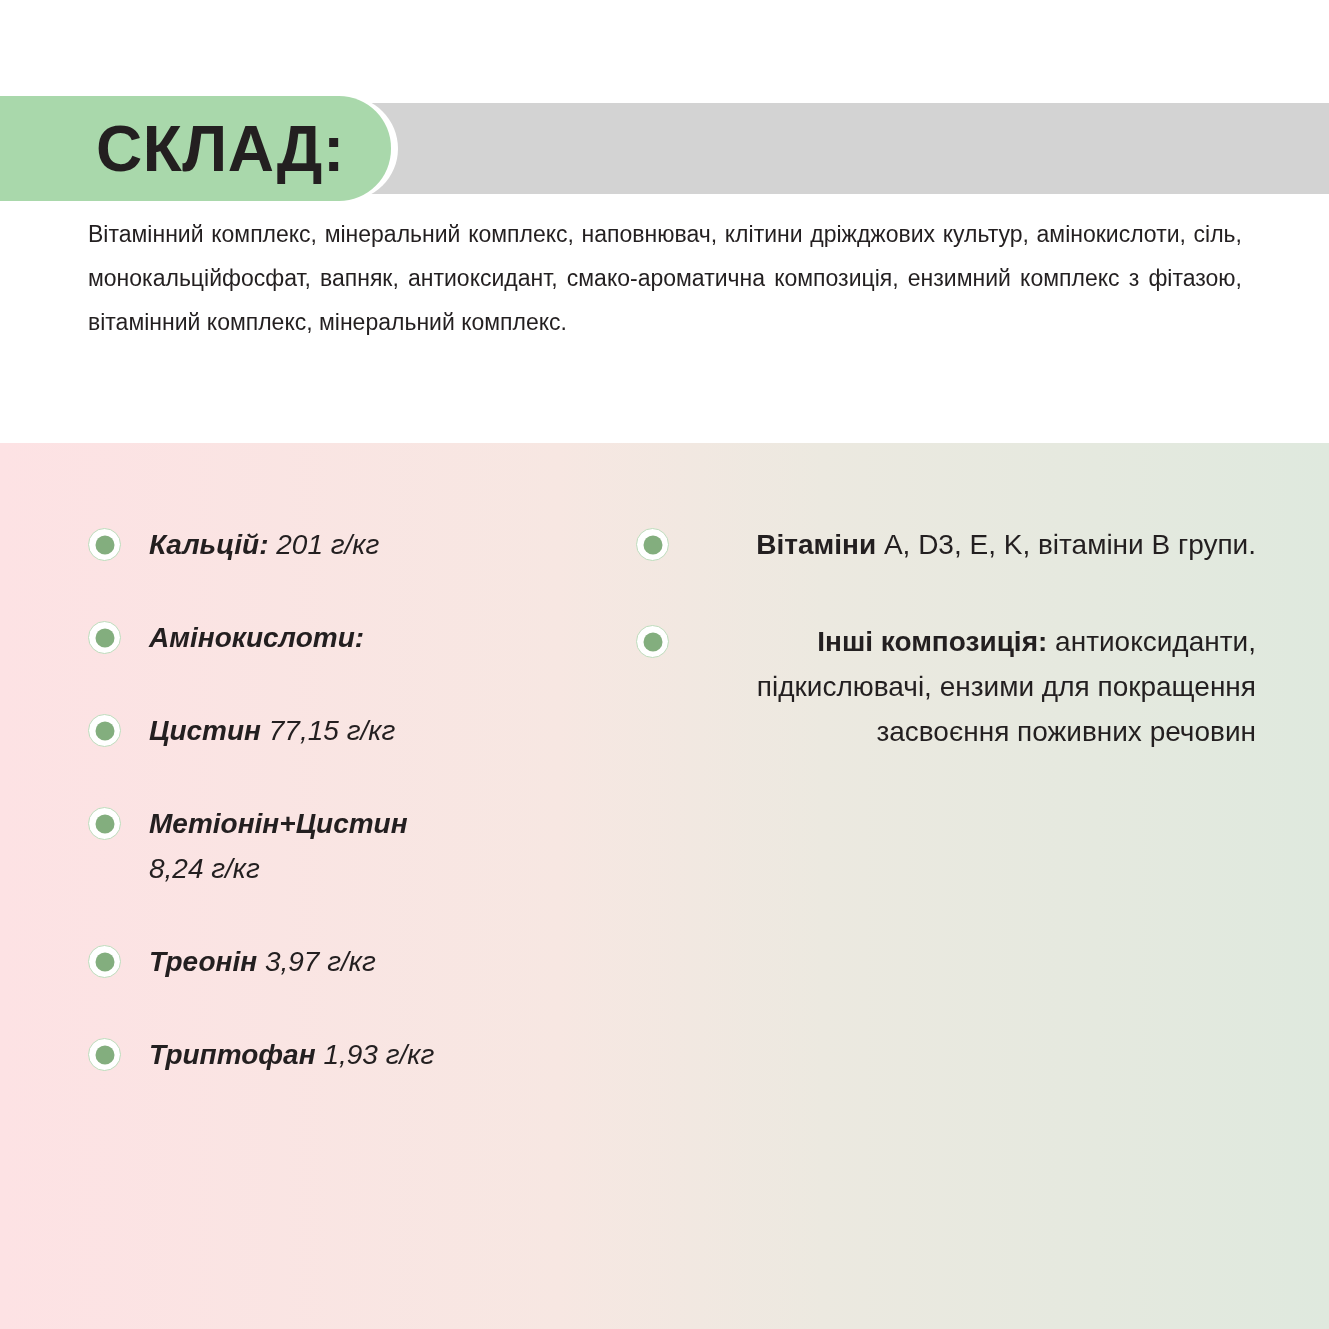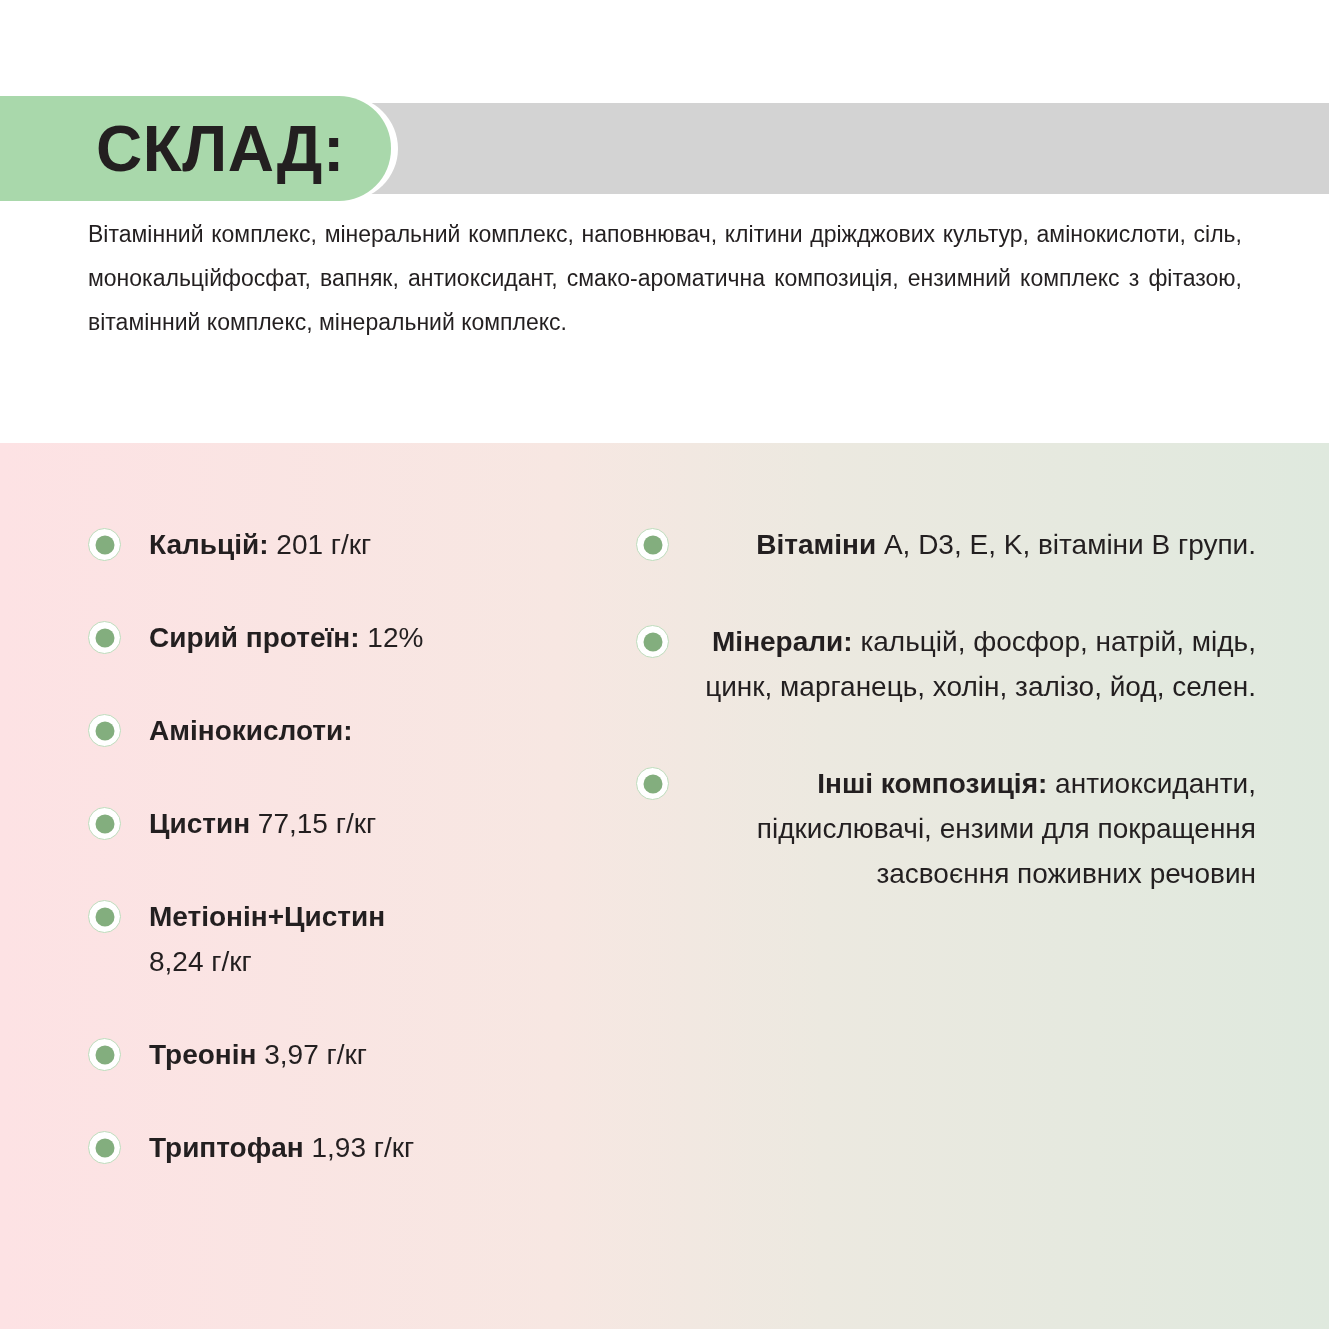--- a/index.html
+++ b/index.html
@@ -50,21 +50,21 @@
     background:linear-gradient(to right, #fde2e4 0%, #f7e7e2 42%, #ece9e0 62%, #dfe9de 100%);
   }
 
   .cols { position:absolute; left:0; top:0; width:1329px; height:886px; }
 
   .col { position:absolute; top:79px; }
   .col-left  { left:88px;  width:520px; }
   .col-right { left:636px; width:620px; }
 
   .item { position:relative; display:block; padding-left:61px; }
-  .col-left  .item { margin-bottom:48px; }
+  .col-left  .item { margin-bottom:48px;font-style:italic; }
   .col-right .item { margin-bottom:52px;text-align:right; }
 
   .bullet {
     position:absolute; left:0; top:6px;
     width:33px; height:33px; border-radius:50%;
     background:#ffffff;
     border:1.5px solid #bedcbc;
     display:block;
   }
   .bullet::after {
@@ -100,24 +100,20 @@
   <div class="panel">
     <div class="cols">
 
       <div class="col col-left" id="left-col">
           <div class="item">
             <span class="bullet"></span>
             <span class="item-text"><b>Кальцій:</b><span> 201 г/кг</span></span>
           </div>
           <div class="item">
             <span class="bullet"></span>
-            <span class="item-text"><b>Сирий протеїн:</b><span> 12%</span></span>
-          </div>
-          <div class="item">
-            <span class="bullet"></span>
             <span class="item-text"><b>Амінокислоти:</b></span>
           </div>
           <div class="item">
             <span class="bullet"></span>
             <span class="item-text"><b>Цистин</b><span> 77,15 г/кг</span></span>
           </div>
           <div class="item">
             <span class="bullet"></span>
             <span class="item-text"><b>Метіонін+Цистин</b><span></span><br><span>8,24 г/кг</span></span>
           </div>
@@ -130,24 +126,20 @@
             <span class="item-text"><b>Триптофан</b><span> 1,93 г/кг</span></span>
           </div>
         </div>
       <div class="col col-right" id="right-col">
           <div class="item">
             <span class="bullet"></span>
             <span class="item-text"><b>Вітаміни</b><span> A, D3, E, K, вітаміни B групи.</span></span>
           </div>
           <div class="item">
             <span class="bullet"></span>
-            <span class="item-text"><b>Мінерали:</b><span> кальцій, фосфор, натрій, мідь, цинк, марганець, холін, залізо, йод, селен.</span></span>
-          </div>
-          <div class="item">
-            <span class="bullet"></span>
             <span class="item-text"><b>Інші композиція:</b><span> антиоксиданти, підкислювачі, ензими для покращення засвоєння поживних речовин</span></span>
           </div>
         </div>
 
     </div>
   </div>
 
 </div>
 
 </body></html>

